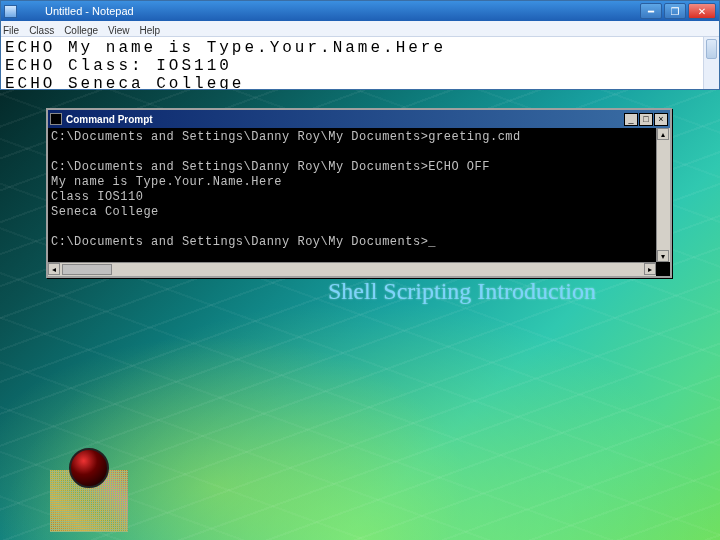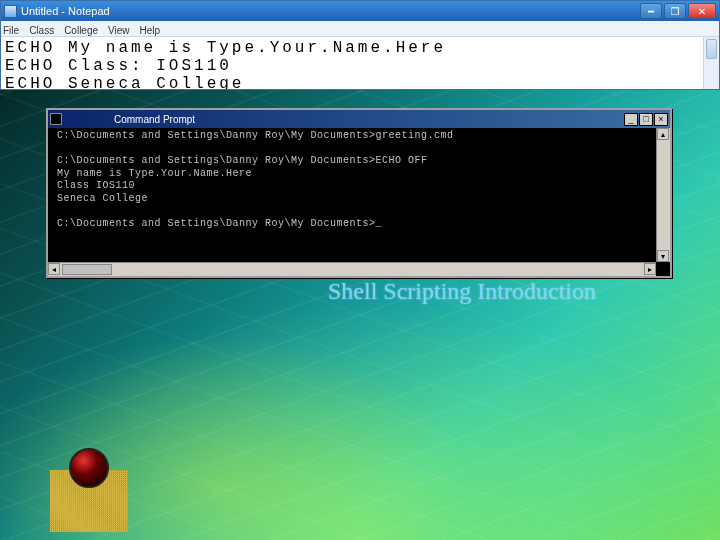--- a/index.html
+++ b/index.html
@@ -54,20 +54,21 @@
     flex-direction: column;
   }
   .np-titlebar {
     height: 20px;
     background: linear-gradient(to bottom, #3b8fe0 0%, #1e5fb4 100%);
     display: flex;
     align-items: center;
     color: #fff;
     font-size: 11px;
     padding: 0 3px;
+    gap: 24px;
   }
   .np-titlebar .np-icon {
     width: 13px; height: 13px;
     background: linear-gradient(to bottom, #cfe6ff 0%, #6fa8e6 100%);
     border: 1px solid #2a5fa0;
     margin-right: 4px;
   }
   .np-title { flex: 1; }
   .winbtns { display: flex; gap: 2px; }
   .winbtn {
@@ -132,38 +133,38 @@
     color: #fff;
     font-size: 10px;
     display: flex; align-items: center;
     padding: 0 2px;
   }
   .cmd-titlebar .cmd-icon {
     width: 12px; height: 12px;
     background: #000; border: 1px solid #888;
     margin-right: 4px;
   }
-  .cmd-title { flex: 1; font-weight: normal; margin-left: 48px; }
+  .cmd-title { flex: 1; font-weight: bold; }
   .cmd-btns { display: flex; gap: 1px; }
   .cmd-btn {
     width: 14px; height: 13px;
     background: #d4d0c8;
     border: 1px solid #000;
     font-size: 9px;
     color: #000;
     display: flex; align-items: center; justify-content: center;
     line-height: 1;
   }
   .cmd-body {
     flex: 1;
     background: #000;
     color: #c0c0c0;
     font-family: "Lucida Console", "Courier New", monospace;
-    font-size: 10px;
-    padding: 2px 9px;
+    font-size: 12px;
+    padding: 2px 3px;
     white-space: pre;
     overflow: hidden;
     letter-spacing: 0.5px;
     line-height: 1.25;
   }
   .cmd-scroll-v {
     position: absolute; right: 0; top: 18px; bottom: 14px;
     width: 14px; background: #d4d0c8; border-left: 1px solid #888;
   }
   .cmd-scroll-h {

